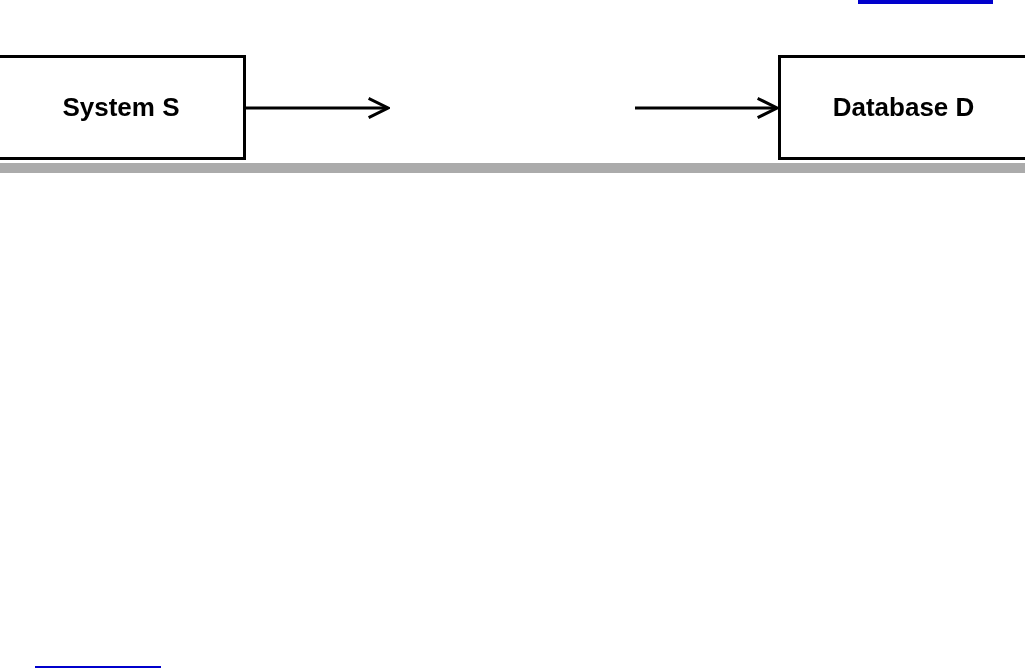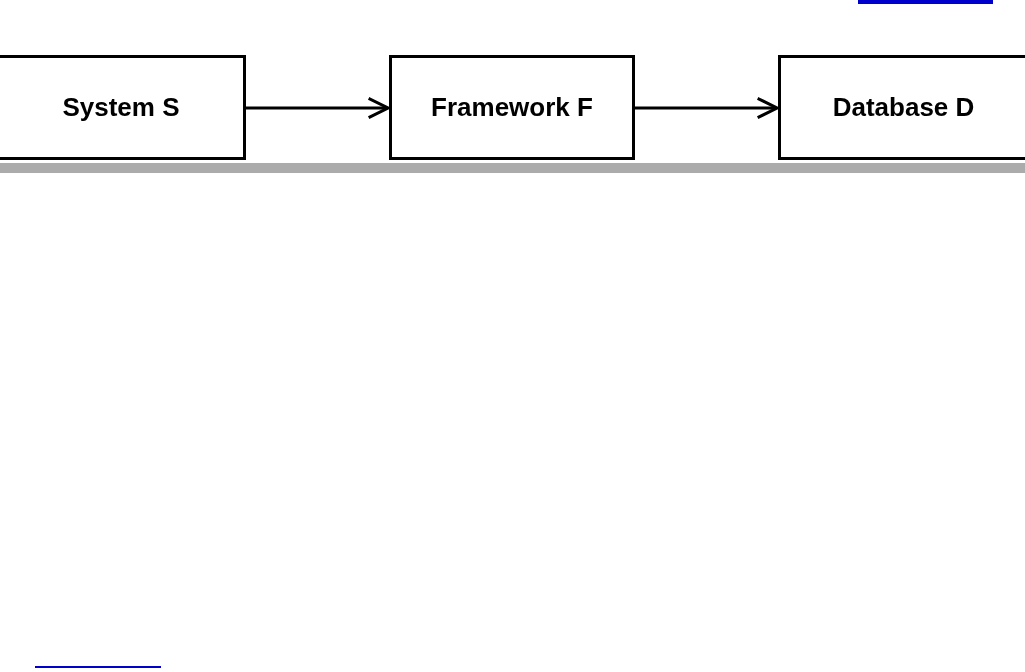--- a/index.html
+++ b/index.html
@@ -133,23 +133,20 @@
     <span class="node-label">System S</span>
   </div>
 
   <div class="connector connector-1">
     <svg width="144" height="26" viewBox="0 0 144 26" xmlns="http://www.w3.org/2000/svg">
       <line x1="0" y1="13" x2="140" y2="13" stroke="#000000" stroke-width="3"></line>
       <polyline points="124,4 142,13 124,22" fill="none" stroke="#000000" stroke-width="3" stroke-linecap="square" stroke-linejoin="miter"></polyline>
     </svg>
   </div>
 
-  <div class="node node-2">
-    <span class="node-label">Framework F</span>
-  </div>
 
   <div class="connector connector-2">
     <svg width="144" height="26" viewBox="0 0 144 26" xmlns="http://www.w3.org/2000/svg">
       <line x1="0" y1="13" x2="140" y2="13" stroke="#000000" stroke-width="3"></line>
       <polyline points="124,4 142,13 124,22" fill="none" stroke="#000000" stroke-width="3" stroke-linecap="square" stroke-linejoin="miter"></polyline>
     </svg>
   </div>
 
   <div class="node node-3">
     <span class="node-label">Database D</span>

